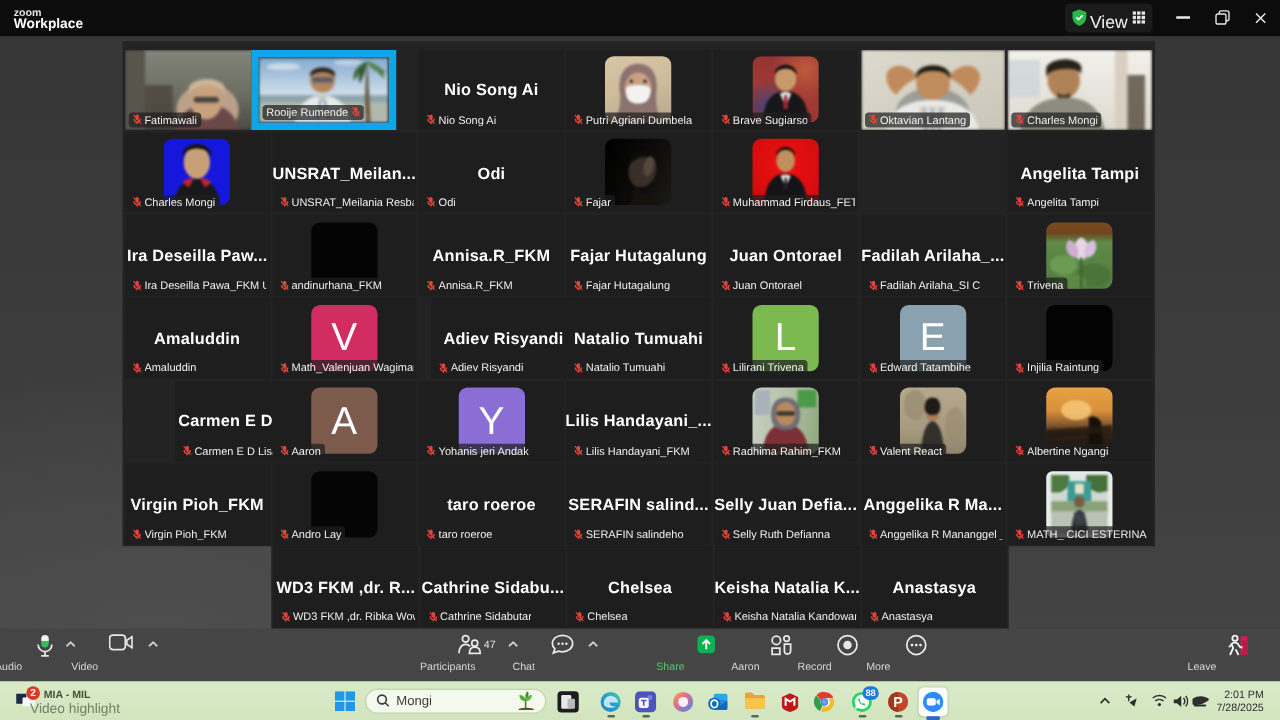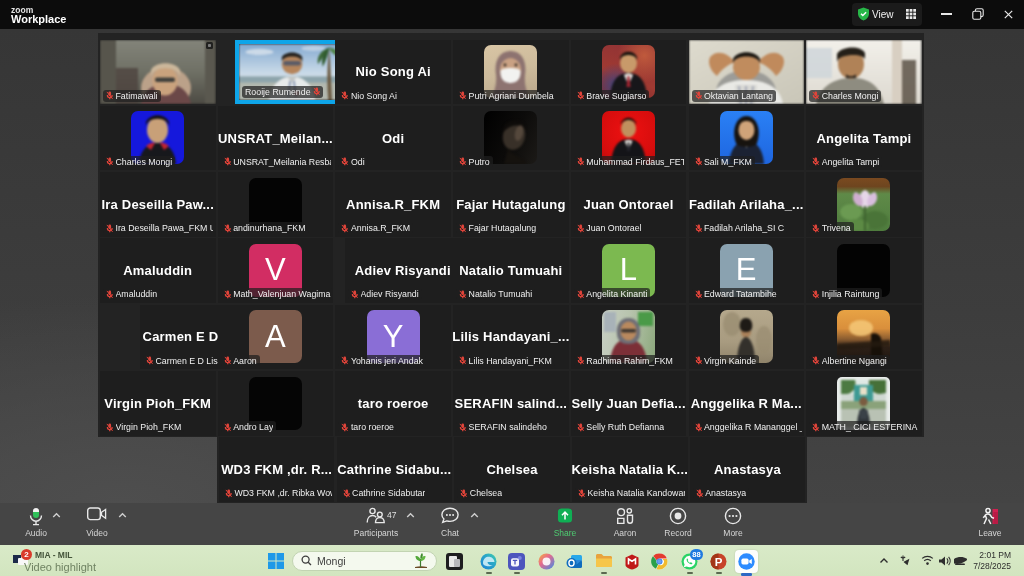--- a/index.html
+++ b/index.html
@@ -12,37 +12,37 @@
  color:#fff;font-weight:bold;font-size:13px;white-space:nowrap;letter-spacing:.2px}
 .lbl{position:absolute;left:3px;bottom:2.5px;display:inline-flex;align-items:center;gap:2px;background:rgba(30,30,30,.72);
  border-radius:3px;padding:1px 3px 1px 3px;max-width:113px;overflow:hidden}
 .mic{width:7.5px;height:9px;flex:0 0 auto}
 .ltxt{color:#f0f0f0;font-size:8.8px;white-space:nowrap;overflow:hidden}
 .av{position:absolute;left:31.2px;top:5.5px;width:53px;height:53px;border-radius:7px;overflow:hidden;
  display:flex;align-items:center;justify-content:center;color:#fff;font-size:31px;font-weight:500}
 .vsvg{position:absolute;left:0;top:0;width:100%;height:100%;filter:blur(1.1px)}
 .av svg{filter:blur(0.9px)}
 #toolbar{position:absolute;left:0;top:503px;width:1024px;height:42px;background:#454545}
-.tbtn{position:absolute;top:507px;text-align:center;color:#d6d6d6;font-size:8.5px}
+.tbtn{position:absolute;top:507px;text-align:left;color:#d6d6d6;font-size:8.5px}
 .tlab{margin-top:1px}
 #taskbar{position:absolute;left:0;top:545px;width:1024px;height:31px;background:linear-gradient(180deg,#d9eac8,#d2e5bf)}
 .ticon{position:absolute;top:553px;width:17px;height:17px;border-radius:4px}
 .runline{position:absolute;top:571.5px;height:2px;width:6px;border-radius:1px;background:#5b6950}
 
 </style></head><body>
 <div id="root">
 <div id="titlebar">
 <div style="position:absolute;left:11px;top:4.5px;font-size:8.5px;font-weight:bold;color:#e4e4e4">zoom</div>
 <div style="position:absolute;left:11px;top:12.5px;font-size:11px;font-weight:bold;color:#fff">Workplace</div>
 <div style="position:absolute;left:852px;top:3px;width:70px;height:23px;background:#1b1b1b;border-radius:4px"></div>
 <svg style="position:absolute;left:857px;top:7px" width="13" height="14" viewBox="0 0 13 14">
         <path d="M6.5 0.5 12 2.5v4c0 3.4-2.3 5.9-5.5 7C3.3 12.4 1 9.9 1 6.5v-4z" fill="#27b748"></path>
         <path d="M4 6.8l1.8 1.8 3.3-3.4" stroke="#fff" stroke-width="1.4" fill="none"></path>
       </svg>
-<div style="position:absolute;left:872px;top:8.5px;font-size:10px;color:#f0f0f0">View</div>
+<div style="position:absolute;left:872px;top:8.5px;font-size:14px;color:#f0f0f0">View</div>
 <svg style="position:absolute;left:906px;top:8.5px" width="10" height="10" viewBox="0 0 11 11">
         <g fill="#e8e8e8">
           <rect x="0" y="0" width="3" height="3"></rect>
           <rect x="4" y="0" width="3" height="3"></rect>
           <rect x="8" y="0" width="3" height="3"></rect>
           <rect x="0" y="4" width="3" height="3"></rect>
           <rect x="4" y="4" width="3" height="3"></rect>
           <rect x="8" y="4" width="3" height="3"></rect>
           <rect x="0" y="8" width="3" height="3"></rect>
           <rect x="4" y="8" width="3" height="3"></rect>
@@ -93,21 +93,21 @@
           <g fill="none" stroke="#e0443a" stroke-width="1.6">
             <rect x="3.2" y="0.8" width="3.6" height="6" rx="1.8" fill="#e0443a" stroke="none"></rect>
             <path d="M1.8 5.2a3.2 3.6 0 0 0 6.4 0"></path>
             <path d="M5 8.8v2.2"></path>
             <path d="M1.2 1.2l7.6 9.4" stroke-width="1.3"></path>
           </g>
         </svg>
         <span class="ltxt">Fatimawali</span>
       </div>
     </div>
-<div class="tile" style="left:235px;top:39.5px;border:4px solid #0ea5e9">
+<div class="tile" style="left:201px;top:39.5px;border:6px solid #0ea5e9">
       <svg class="vsvg" viewBox="0 0 115.5 64.5" preserveAspectRatio="none">
         <defs>
           <linearGradient id="sky" x1="0" y1="0" x2="0" y2="1">
             <stop offset="0" stop-color="#84a9d0"></stop>
             <stop offset=".75" stop-color="#c6d8e7"></stop>
             <stop offset="1" stop-color="#d6e0e7"></stop>
           </linearGradient>
         </defs>
         <rect width="115.5" height="42" fill="url(#sky)"></rect>
         <ellipse cx="22" cy="9" rx="15" ry="3.6" fill="#d2deea" opacity=".9"></ellipse>
@@ -318,21 +318,21 @@
       </div>
       <div class="lbl">
         <svg class="mic" viewBox="0 0 10 12">
           <g fill="none" stroke="#e0443a" stroke-width="1.6">
             <rect x="3.2" y="0.8" width="3.6" height="6" rx="1.8" fill="#e0443a" stroke="none"></rect>
             <path d="M1.8 5.2a3.2 3.6 0 0 0 6.4 0"></path>
             <path d="M5 8.8v2.2"></path>
             <path d="M1.2 1.2l7.6 9.4" stroke-width="1.3"></path>
           </g>
         </svg>
-        <span class="ltxt">Putro</span>
+        <span class="ltxt">Fajar</span>
       </div>
     </div>
 <div class="tile" style="left:570.8px;top:105.8px;">
       <div class="av" style="background:radial-gradient(circle at 50% 40%,#ee1111 0%,#d60d0d 70%,#b80a0a 100%)">
         <svg width="53" height="53" viewBox="0 0 53 53" style="position:absolute;left:0;top:0">
           <path d="M26.5 28 C15 28 10 38 9 53 L44 53 C43 38 38 28 26.5 28Z" fill="#141418"></path>
           <path d="M22.5 30 L26.5 38 L30.5 30 C29 28.5 24 28.5 22.5 30Z" fill="#ece8e2"></path>
           <path d="M25.7 31 L27.3 31 L28 40 L25 40Z" fill="#23242c"></path>
           <ellipse cx="26.5" cy="17.5" rx="7.5" ry="9" fill="#c0905e"></ellipse>
           <path d="M19 15 C19 7 34 7 34 15 L34 11.5 C31 5 22 5 19 11.5Z" fill="#14110d"></path>
@@ -341,42 +341,20 @@
       <div class="lbl">
         <svg class="mic" viewBox="0 0 10 12">
           <g fill="none" stroke="#e0443a" stroke-width="1.6">
             <rect x="3.2" y="0.8" width="3.6" height="6" rx="1.8" fill="#e0443a" stroke="none"></rect>
             <path d="M1.8 5.2a3.2 3.6 0 0 0 6.4 0"></path>
             <path d="M5 8.8v2.2"></path>
             <path d="M1.2 1.2l7.6 9.4" stroke-width="1.3"></path>
           </g>
         </svg>
         <span class="ltxt">Muhammad Firdaus_FET...</span>
-      </div>
-    </div>
-<div class="tile" style="left:688.5px;top:105.8px;">
-      <div class="av" style="background:linear-gradient(180deg,#2a80f5,#1e66e0)">
-        <svg width="53" height="53" viewBox="0 0 53 53" style="position:absolute;left:0;top:0">
-          <path d="M26.5 30 C15 30 10 40 9 53 L44 53 C43 40 38 30 26.5 30Z" fill="#1b2233"></path>
-          <path d="M23.5 31 L26.5 37 L29.5 31 C28 30 25 30 23.5 31Z" fill="#e8e6e4"></path>
-          <path d="M16 32 C11 18 17 5 26.5 5 C36 5 42 18 37 32 C36 37 17 37 16 32Z" fill="#17130f"></path>
-          <ellipse cx="26.5" cy="19" rx="8" ry="10" fill="#cfa379"></ellipse>
-          <path d="M18.5 16 C18.5 8 34.5 8 34.5 16 L34.5 12 C31 5 22 5 18.5 12Z" fill="#17130f"></path>
-        </svg>
-      </div>
-      <div class="lbl">
-        <svg class="mic" viewBox="0 0 10 12">
-          <g fill="none" stroke="#e0443a" stroke-width="1.6">
-            <rect x="3.2" y="0.8" width="3.6" height="6" rx="1.8" fill="#e0443a" stroke="none"></rect>
-            <path d="M1.8 5.2a3.2 3.6 0 0 0 6.4 0"></path>
-            <path d="M5 8.8v2.2"></path>
-            <path d="M1.2 1.2l7.6 9.4" stroke-width="1.3"></path>
-          </g>
-        </svg>
-        <span class="ltxt">Sali M_FKM</span>
       </div>
     </div>
 <div class="tile" style="left:806.2px;top:105.8px;">
       <div class="title">Angelita Tampi</div>
       <div class="lbl">
         <svg class="mic" viewBox="0 0 10 12">
           <g fill="none" stroke="#e0443a" stroke-width="1.6">
             <rect x="3.2" y="0.8" width="3.6" height="6" rx="1.8" fill="#e0443a" stroke="none"></rect>
             <path d="M1.8 5.2a3.2 3.6 0 0 0 6.4 0"></path>
             <path d="M5 8.8v2.2"></path>
@@ -554,21 +532,21 @@
       <div class="av" style="background:#7cb950">L</div>
       <div class="lbl">
         <svg class="mic" viewBox="0 0 10 12">
           <g fill="none" stroke="#e0443a" stroke-width="1.6">
             <rect x="3.2" y="0.8" width="3.6" height="6" rx="1.8" fill="#e0443a" stroke="none"></rect>
             <path d="M1.8 5.2a3.2 3.6 0 0 0 6.4 0"></path>
             <path d="M5 8.8v2.2"></path>
             <path d="M1.2 1.2l7.6 9.4" stroke-width="1.3"></path>
           </g>
         </svg>
-        <span class="ltxt">Angelita Kinanti</span>
+        <span class="ltxt">Lilirani Trivena</span>
       </div>
     </div>
 <div class="tile" style="left:688.5px;top:238.4px;">
       <div class="av" style="background:#8aa2b0">E</div>
       <div class="lbl">
         <svg class="mic" viewBox="0 0 10 12">
           <g fill="none" stroke="#e0443a" stroke-width="1.6">
             <rect x="3.2" y="0.8" width="3.6" height="6" rx="1.8" fill="#e0443a" stroke="none"></rect>
             <path d="M1.8 5.2a3.2 3.6 0 0 0 6.4 0"></path>
             <path d="M5 8.8v2.2"></path>
@@ -683,21 +661,21 @@
       </div>
       <div class="lbl">
         <svg class="mic" viewBox="0 0 10 12">
           <g fill="none" stroke="#e0443a" stroke-width="1.6">
             <rect x="3.2" y="0.8" width="3.6" height="6" rx="1.8" fill="#e0443a" stroke="none"></rect>
             <path d="M1.8 5.2a3.2 3.6 0 0 0 6.4 0"></path>
             <path d="M5 8.8v2.2"></path>
             <path d="M1.2 1.2l7.6 9.4" stroke-width="1.3"></path>
           </g>
         </svg>
-        <span class="ltxt">Virgin Kainde</span>
+        <span class="ltxt">Valent React</span>
       </div>
     </div>
 <div class="tile" style="left:806.2px;top:304.7px;">
       <div class="av" style="background:linear-gradient(180deg,#e8a344 0%,#d98f3c 35%,#8a5c30 55%,#2e2118 70%,#1c140e 100%)">
         <svg width="53" height="53" viewBox="0 0 53 53" style="position:absolute;left:0;top:0">
           <ellipse cx="24" cy="18" rx="12" ry="8" fill="#f4c878" opacity=".85"></ellipse>
           <path d="M34 53 L34 24 C38 22 42 24 44 28 L46 53Z" fill="#171008"></path>
           <path d="M0 34 L53 30 L53 36 L0 40Z" fill="#241a10" opacity=".8"></path>
         </svg>
       </div>

